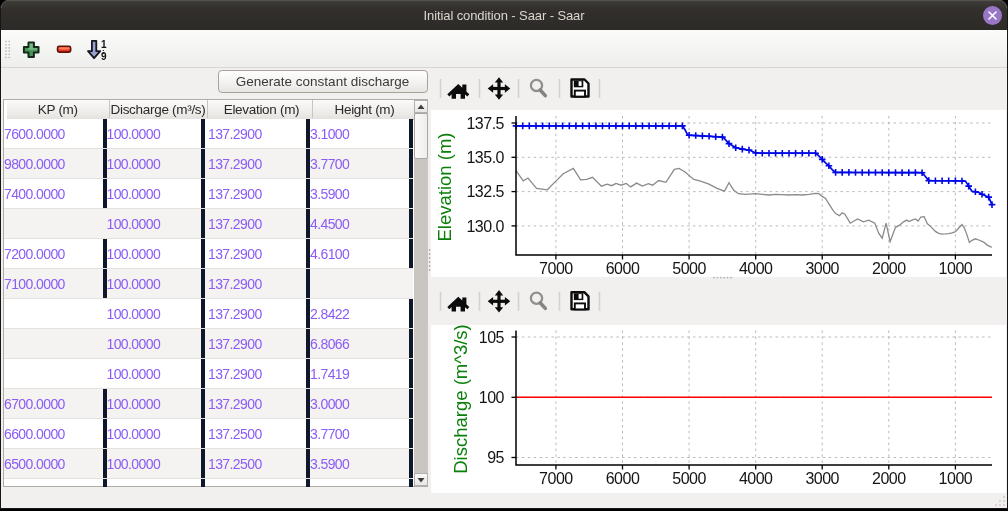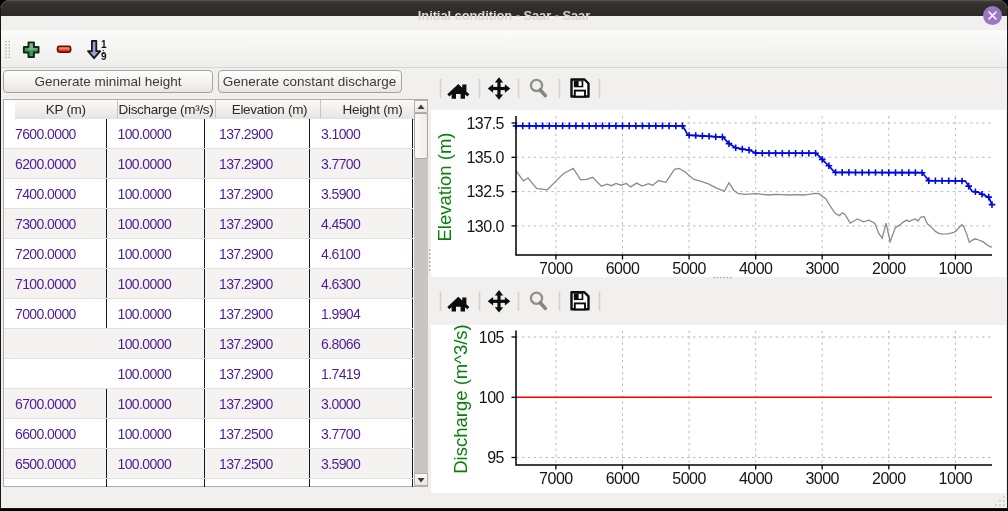--- a/index.html
+++ b/index.html
@@ -1,36 +1,36 @@
 <!DOCTYPE html>
 <html><head><meta charset="utf-8"><style>
 html,body{margin:0;padding:0;width:1008px;height:511px;background:#000;
 font-family:"Liberation Sans",sans-serif;overflow:hidden}
 #win{position:absolute;left:0;top:0;width:1006px;height:508px;
 border-radius:9px 9px 0 0;overflow:hidden;background:#f1f0ee;
 border-left:1px solid #161616;border-right:1px solid #161616;border-bottom:1px solid #161616;}
-#title{position:absolute;left:0;top:0;width:100%;height:16px;
+#title{position:absolute;left:0;top:0;width:100%;height:30px;
 background:linear-gradient(#403e3a 0%,#322f2c 30%,#2d2b28 100%);
-box-shadow:inset 0 1px 0 #55524c;color:#dbd7cf;font-weight:bold;font-size:13px;
+box-shadow:inset 0 1px 0 #55524c;color:#dbd7cf;font-weight:normal;font-size:13px;
 letter-spacing:-0.1px;text-align:center;line-height:31px}
 #close{position:absolute;right:5.5px;top:5.5px;width:19px;height:19px;border-radius:50%;
 background:#9a76c6}
 #close svg{position:absolute;left:0;top:0}
 .btn{position:absolute;top:69.5px;height:23px;border:1px solid #a8a29b;border-radius:4px;
 background:linear-gradient(#fefefe,#f2f1ef 60%,#e7e5e2);color:#3b3a37;font-size:13.5px;
 text-align:center;line-height:22px;box-sizing:border-box}
 #tablewrap{position:absolute;left:2px;top:99px;width:424.5px;height:387.5px;
 border:1px solid #b0aca7;box-sizing:border-box;background:#fff}
-#thead{position:absolute;left:11px;top:0;width:409px;height:19px;
+#thead{position:absolute;left:3px;top:0;width:409px;height:19px;
 background:linear-gradient(#fbfaf9,#eceae7 75%,#e4e2df);border-bottom:1px solid #bab6b1}
 .th{position:absolute;top:0;height:18px;font-size:13.5px;letter-spacing:-0.3px;color:#2b2a27;text-align:center;
 line-height:19px;border-right:1px solid #c9c5c0;box-sizing:border-box}
 .tr{position:absolute;left:0;width:409px;height:30px;border-bottom:1px solid #e4e1de;box-sizing:border-box}
-.td{position:absolute;top:0;height:29px;line-height:30px;font-size:14px;letter-spacing:-0.6px;color:#4c1d95;
-padding-left:11px;border-right:1px solid #0f172a;box-sizing:border-box}
+.td{position:absolute;top:0;height:29px;line-height:30px;font-size:14px;letter-spacing:-0.6px;color:#8b5cf6;
+border-right:4px solid #0f172a;box-sizing:border-box}
 .c1{left:0;width:102.5px}.c2{left:102.5px;width:98px}.c3{left:204px;width:102px}.c4{left:306px;width:103px}
 #vsb{position:absolute;left:410px;top:0;width:13.5px;height:385.5px;background:#c9c6c2}
 .sbtn{position:absolute;left:0;width:13.5px;height:13px;background:linear-gradient(#fafaf9,#e8e6e3);
 border:1px solid #b3afaa;box-sizing:border-box}
 #thumb{position:absolute;left:0;top:13px;width:13.5px;height:46px;background:linear-gradient(90deg,#fbfaf9,#efedeb);
 border:1px solid #aaa6a1;border-radius:2px;box-sizing:border-box}
 svg{position:absolute;left:0;top:0}
 text{font-family:"Liberation Sans",sans-serif;-webkit-font-smoothing:antialiased}
 .tick{font-size:16px;letter-spacing:-0.5px;fill:#141414}
 .ylab{font-size:18.5px;fill:#0a800a}
@@ -40,74 +40,70 @@
     <div id="close">
         <svg width="19" height="19">
           <path d="M6 6 L13 13 M13 6 L6 13" stroke="#fff" stroke-width="1.6" stroke-linecap="round"></path>
         </svg>
       </div>
   </div>
 
   <div style="position:absolute;left:0;top:30px;width:100%;height:36.5px;
        background:linear-gradient(#fbfbfa,#eeeeec);border-bottom:1px solid #d8d6d3"></div>
 
-  <div class="btn" style="left:2px;width:210px">Generate minimal height</div>
-  <div class="btn" style="left:216.5px;width:184px">Generate constant discharge</div>
+  <div class="btn" style="left:216.5px;width:210px">Generate constant discharge</div>
 
   <div style="position:absolute;left:430px;top:110px;width:575px;height:167px;background:#fff"></div>
   <div style="position:absolute;left:430px;top:325px;width:575px;height:168px;background:#fff"></div>
 
   <div id="tablewrap">
     <div id="thead">
       <div class="th c1">KP (m)</div>
         <div class="th c2">Discharge (m³/s)</div>
       <div class="th c3">Elevation (m)</div>
         <div class="th c4" style="border-right:none">Height (m)</div>
     </div>
 <div class="tr" style="top:19px;background:#ffffff">
         <div class="td c1">7600.0000</div>
         <div class="td c2">100.0000</div>
         <div class="td c3">137.2900</div>
         <div class="td c4">3.1000</div>
       </div>
 <div class="tr" style="top:49px;background:#f4f3f1">
-        <div class="td c1">6200.0000</div>
+        <div class="td c1">9800.0000</div>
         <div class="td c2">100.0000</div>
         <div class="td c3">137.2900</div>
         <div class="td c4">3.7700</div>
       </div>
 <div class="tr" style="top:79px;background:#ffffff">
         <div class="td c1">7400.0000</div>
         <div class="td c2">100.0000</div>
         <div class="td c3">137.2900</div>
         <div class="td c4">3.5900</div>
       </div>
 <div class="tr" style="top:109px;background:#f4f3f1">
-        <div class="td c1">7300.0000</div>
         <div class="td c2">100.0000</div>
         <div class="td c3">137.2900</div>
         <div class="td c4">4.4500</div>
       </div>
 <div class="tr" style="top:139px;background:#ffffff">
         <div class="td c1">7200.0000</div>
         <div class="td c2">100.0000</div>
         <div class="td c3">137.2900</div>
         <div class="td c4">4.6100</div>
       </div>
 <div class="tr" style="top:169px;background:#f4f3f1">
         <div class="td c1">7100.0000</div>
         <div class="td c2">100.0000</div>
         <div class="td c3">137.2900</div>
-        <div class="td c4">4.6300</div>
       </div>
 <div class="tr" style="top:199px;background:#ffffff">
-        <div class="td c1">7000.0000</div>
-        <div class="td c2">100.0000</div>
-        <div class="td c3">137.2900</div>
-        <div class="td c4">1.9904</div>
+        <div class="td c2">100.0000</div>
+        <div class="td c3">137.2900</div>
+        <div class="td c4">2.8422</div>
       </div>
 <div class="tr" style="top:229px;background:#f4f3f1">
         <div class="td c2">100.0000</div>
         <div class="td c3">137.2900</div>
         <div class="td c4">6.8066</div>
       </div>
 <div class="tr" style="top:259px;background:#ffffff">
         <div class="td c2">100.0000</div>
         <div class="td c3">137.2900</div>
         <div class="td c4">1.7419</div>

